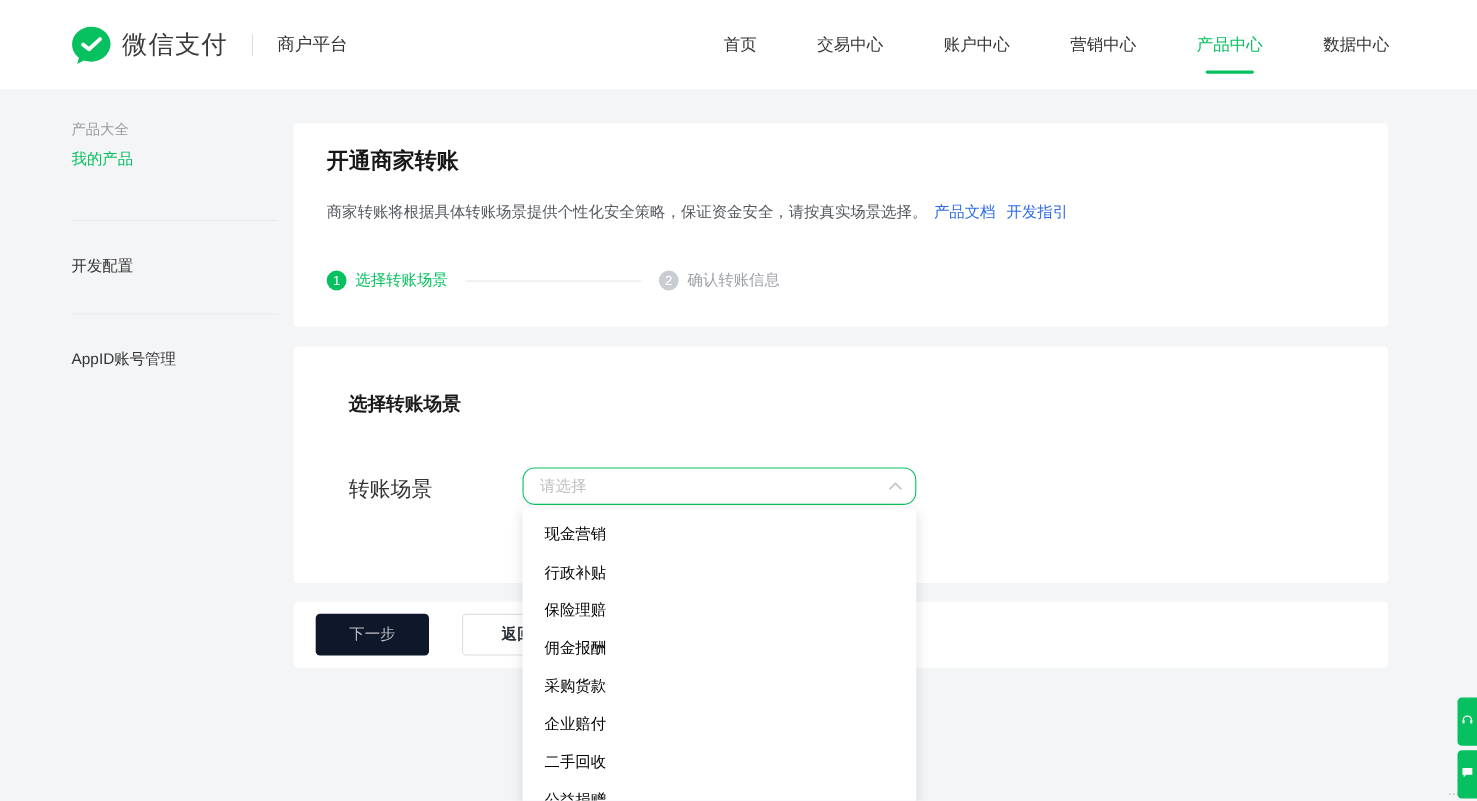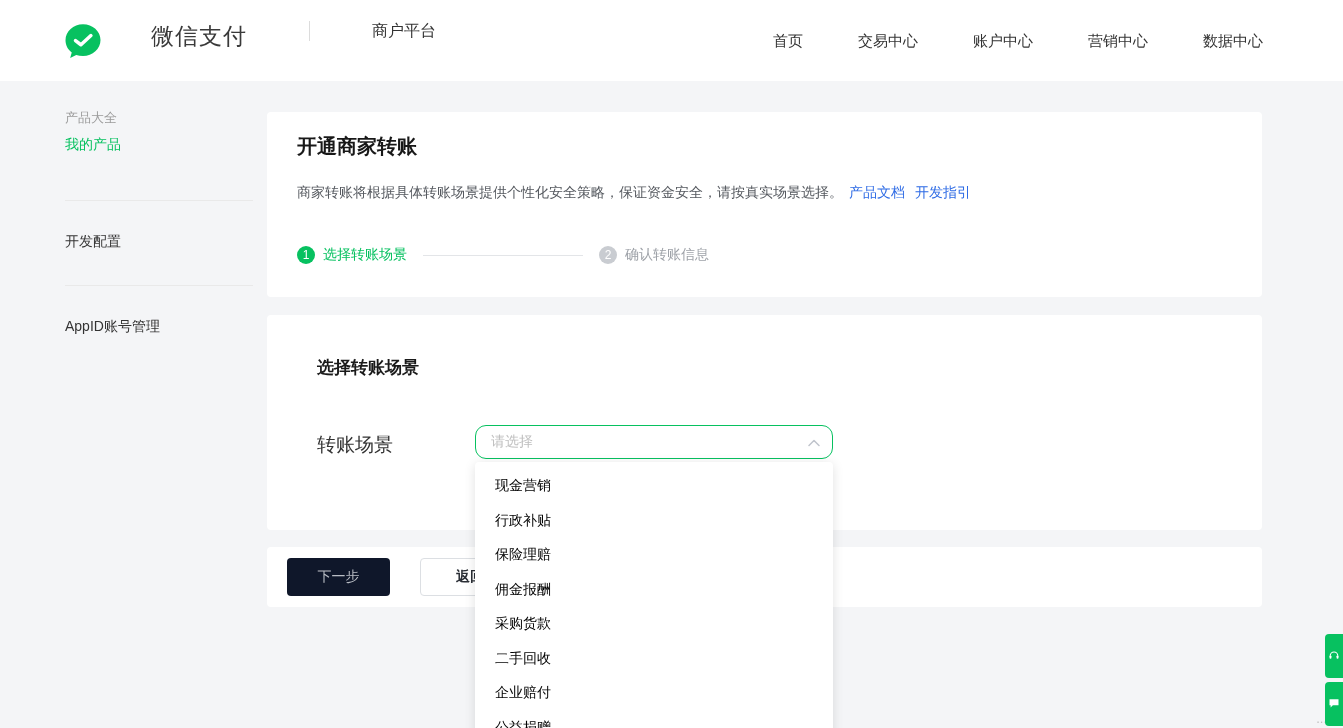--- a/index.html
+++ b/index.html
@@ -5,21 +5,21 @@
   * { margin:0; padding:0; box-sizing:border-box; }
   html,body { width:1343px; height:728px; }
   body { font-family:"Liberation Sans","DejaVu Sans",sans-serif; background:#f4f5f7; }
 
   #app { position:relative; width:1343px; height:728px; background:#f4f5f7; overflow:hidden; }
 
   
   .header { position:absolute; top:0; left:0; width:100%; height:81px; background:#fff;
             display:flex; align-items:center; justify-content:space-between;
             padding:0 80px 0 63px; z-index:10; }
-  .brand { display:flex; cursor:pointer;gap:40px; }
+  .brand { display:flex; align-items:center; cursor:pointer; }
   .brand .logo-svg { display:block; }
   .brand-name { font-size:23px; color:#3a3a3a; margin-left:8px; letter-spacing:1px; }
   .brand-divider { width:1px; height:20px; background:#dcdcdc; margin:0 22px; }
   .portal-name { font-size:16px; color:#333; }
 
   .nav { display:flex; align-items:flex-start; gap:55px; height:100%; }
   .nav-item { position:relative; font-size:15px; color:#333; cursor:pointer; line-height:81px; height:81px; }
   .nav-item.active { color:#07c160; }
   .nav-item.active::after { content:""; position:absolute; left:50%; transform:translateX(-50%);
             bottom:14px; width:44px; height:3px; background:#07c160; border-radius:2px; }
@@ -105,20 +105,21 @@
       </span>
       <span class="brand-name">微信支付</span>
       <span class="brand-divider"></span>
       <span class="portal-name">商户平台</span>
     </div>
     <div class="nav">
       <a class="nav-item">首页</a>
       <a class="nav-item">交易中心</a>
       <a class="nav-item">账户中心</a>
       <a class="nav-item">营销中心</a>
+      <a class="nav-item active">产品中心</a>
       <a class="nav-item">数据中心</a>
     </div>
   </div>
 
   <div class="sidebar">
     <div class="sidebar-section">产品大全</div>
     <a class="side-item side-item-1 active">我的产品</a>
     <div class="side-divider side-divider-1"></div>
     <a class="side-item side-item-2">开发配置</a>
     <div class="side-divider side-divider-2"></div>
@@ -156,22 +157,22 @@
     <button class="btn-next" disabled="">下一步</button>
     <button class="btn-back">返回</button>
   </div>
 
   <div class="dropdown-panel">
     <div class="dropdown-option">现金营销</div>
     <div class="dropdown-option">行政补贴</div>
     <div class="dropdown-option">保险理赔</div>
     <div class="dropdown-option">佣金报酬</div>
     <div class="dropdown-option">采购货款</div>
+    <div class="dropdown-option">企业赔付</div>
     <div class="dropdown-option">二手回收</div>
-    <div class="dropdown-option">企业赔付</div>
     <div class="dropdown-option">公益捐赠</div>
   </div>
 
   <div class="float-widget float-widget-1">
     <span>
       <svg width="12" height="12" viewBox="0 0 16 16">
         <path d="M3 9a5 5 0 0 1 10 0" stroke="#fff" stroke-width="1.6" fill="none"></path>
         <rect x="2" y="8.5" width="2.6" height="4.5" rx="1.2" fill="#fff"></rect>
         <rect x="11.4" y="8.5" width="2.6" height="4.5" rx="1.2" fill="#fff"></rect>
       </svg>

